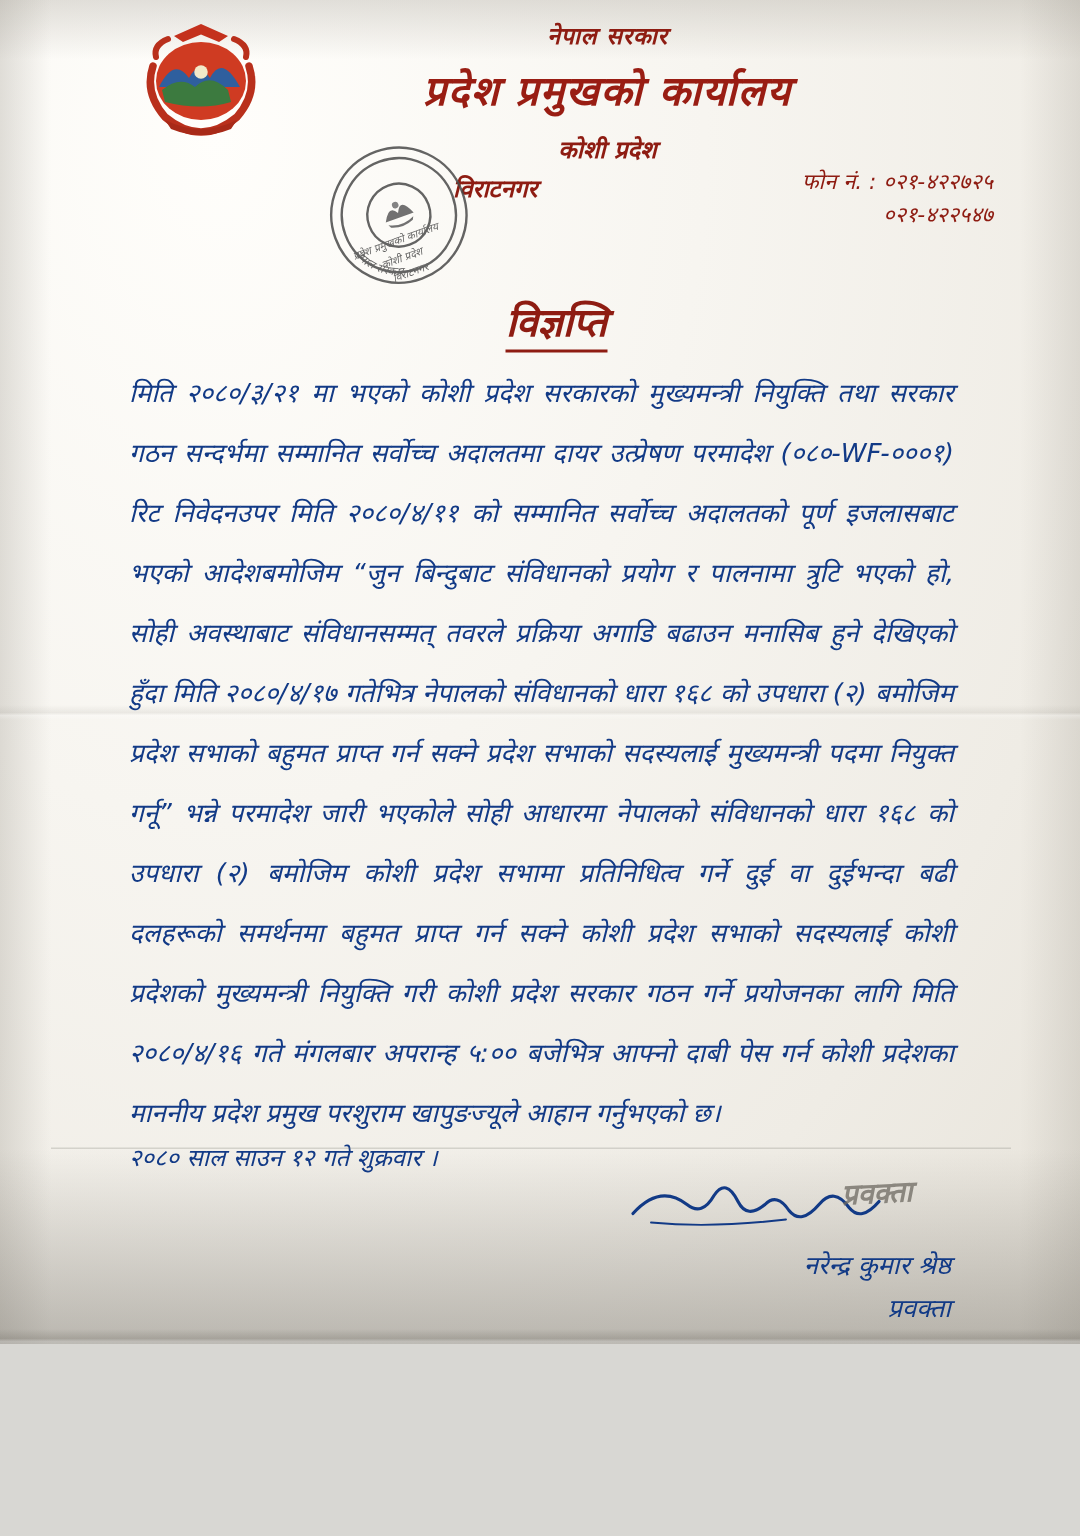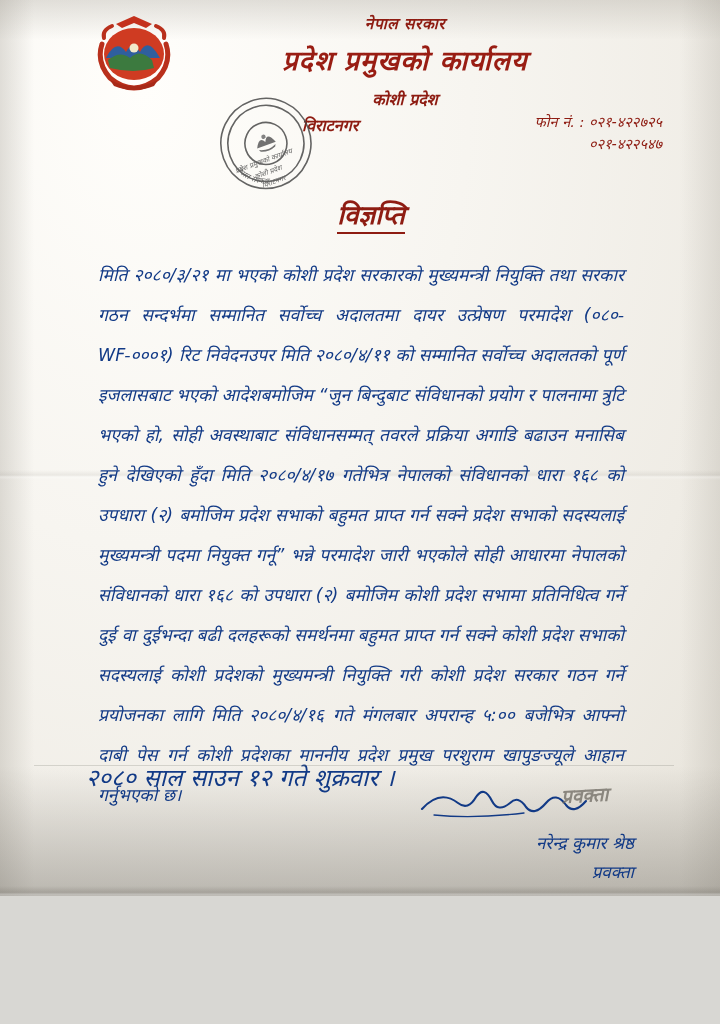--- a/index.html
+++ b/index.html
@@ -101,25 +101,25 @@
 
   
   .body-text {
     position:absolute; left:86px; top:243px; width:550px;
     color:#123a86;
     font-size:17.4px;
     line-height:40px;
     text-align:justify;
     text-justify:inter-word;
   }
-  .body-text p { margin:12px; }
+  .body-text p { margin:0; }
 
   .date-line {
     position:absolute; left:86px; top:760px; width:400px;
-    color:#123a86; font-size:24px;
+    color:#123a86; font-size:16px;
   }
 
   
   .sign-block {
     position:absolute; right:86px; top:783px; width:260px; text-align:right;
     color:#123a86;
   }
   .sig-scribble { height:40px; position:relative; }
   .sig-scribble svg { position:absolute; left:50%; top:0; transform:translateX(-50%); }
   .sign-name { font-size:17px; margin-top:8px; }

